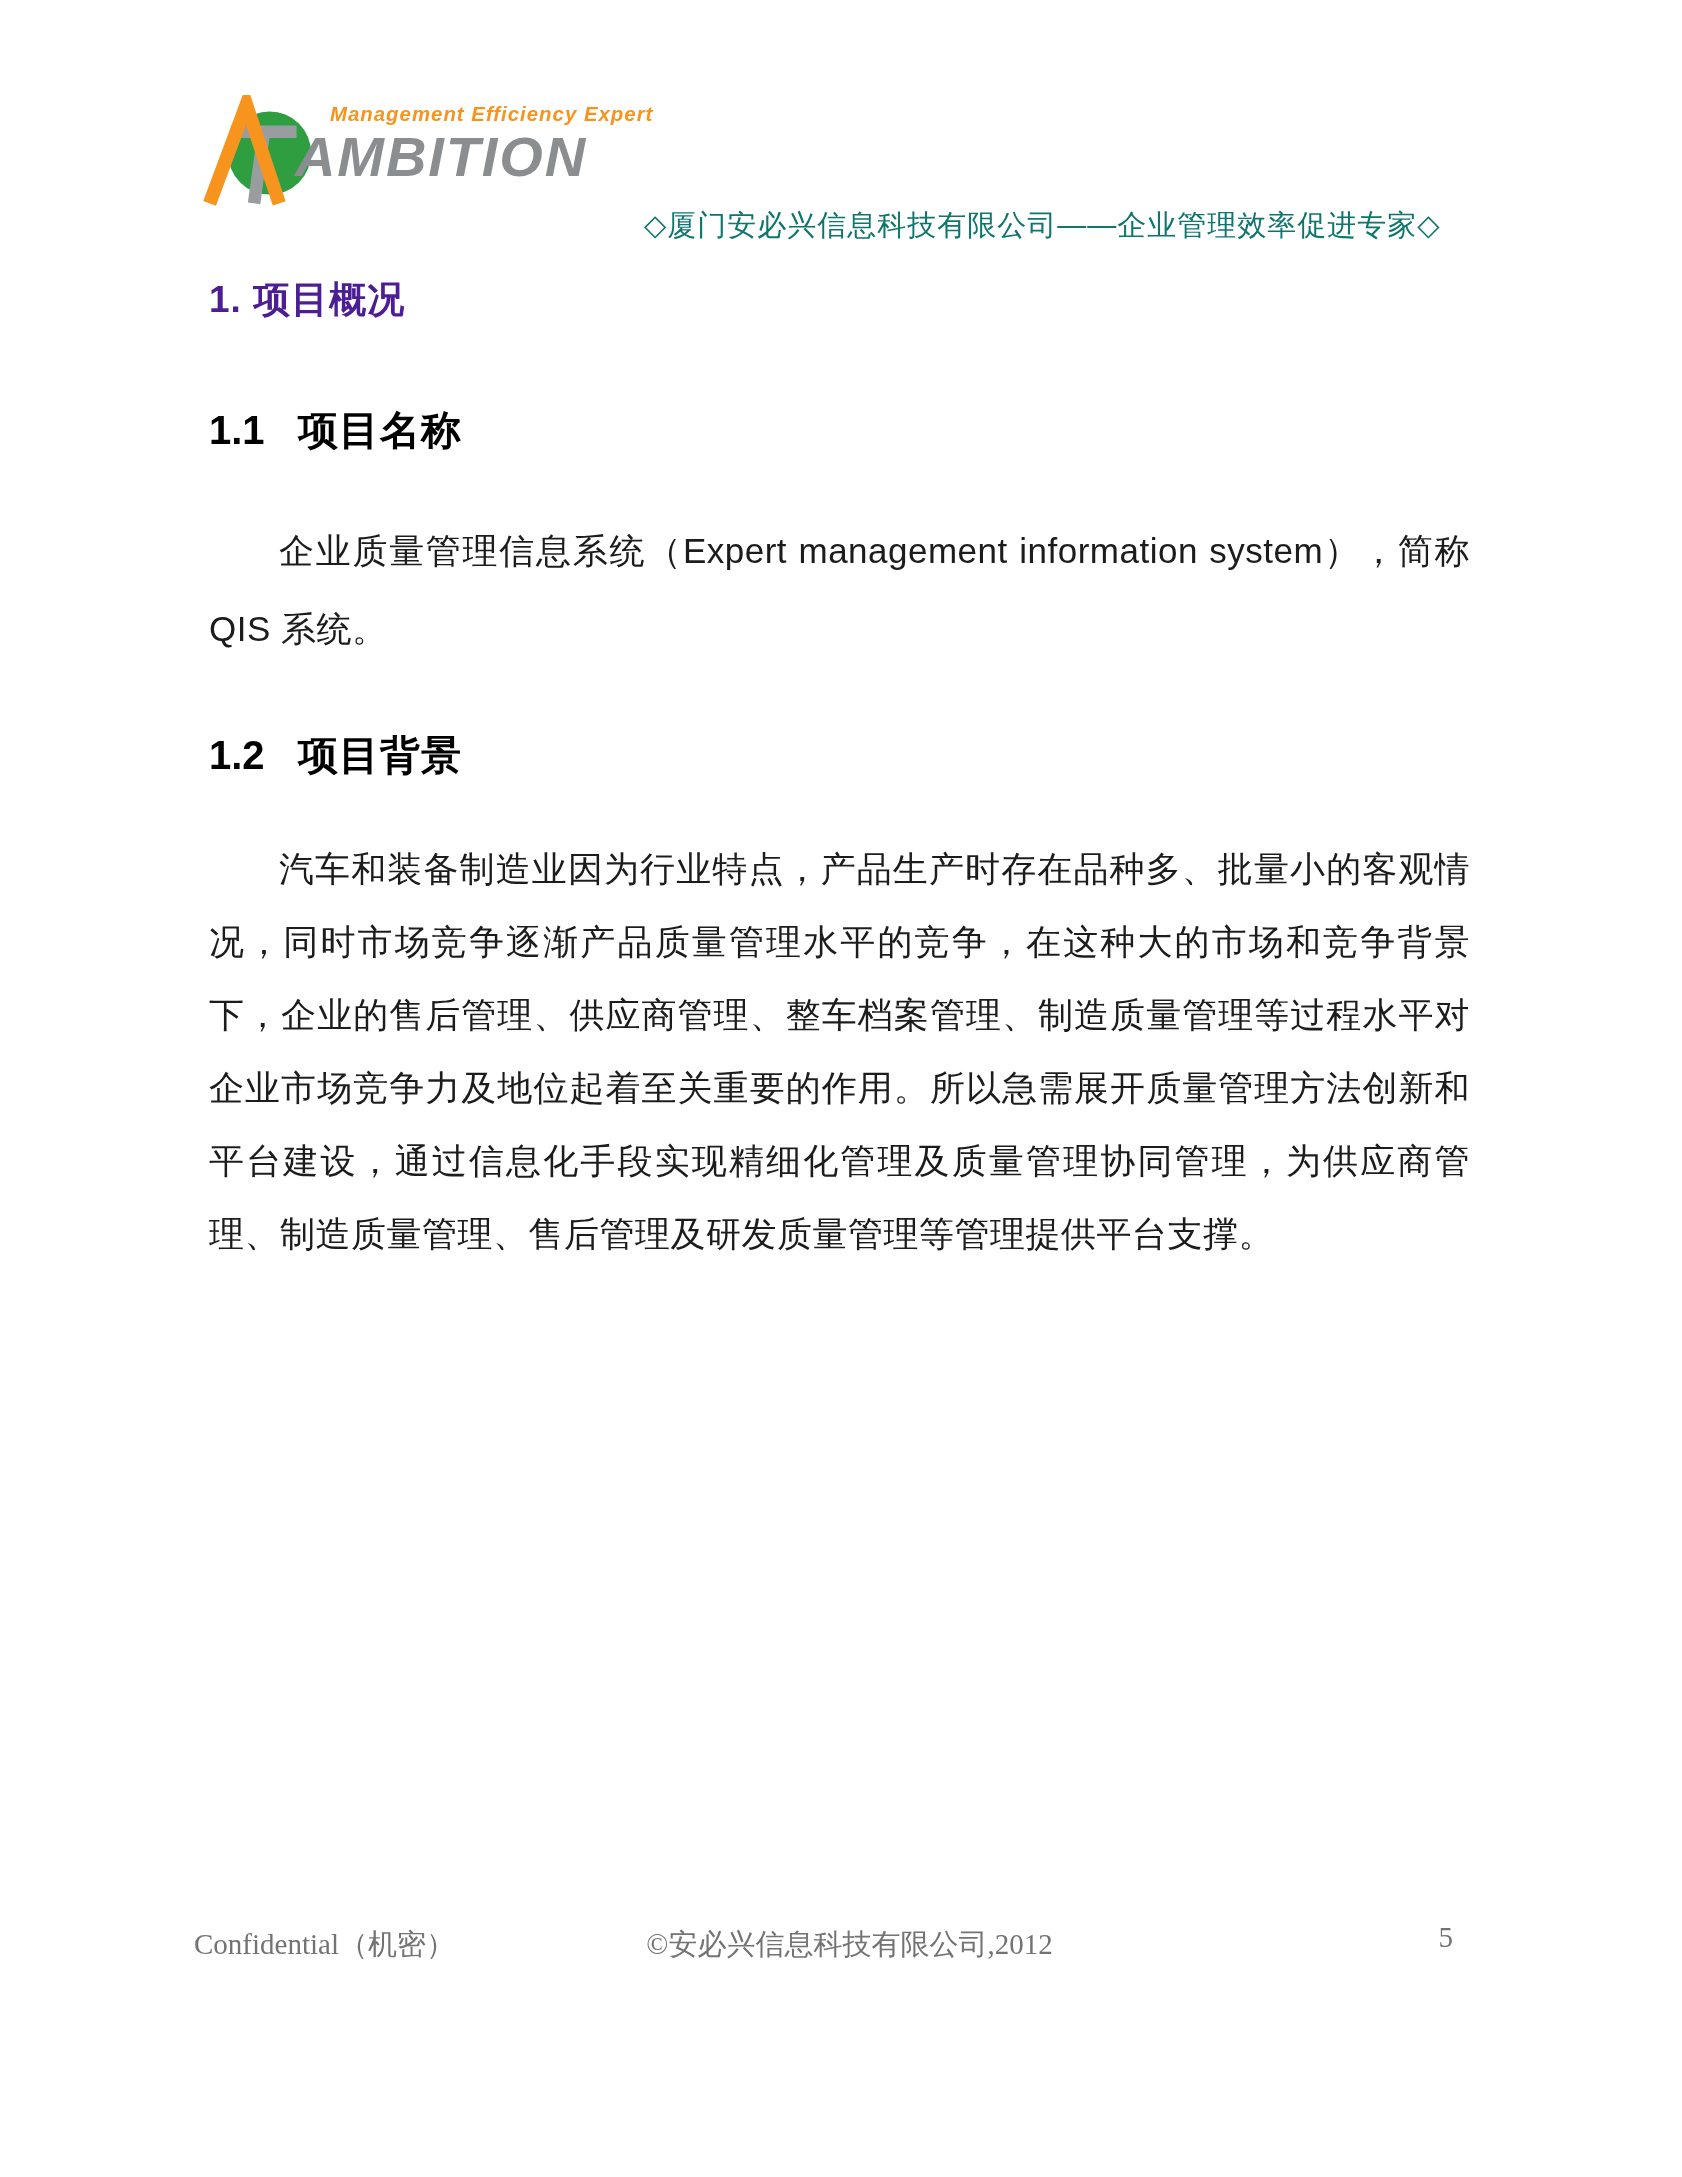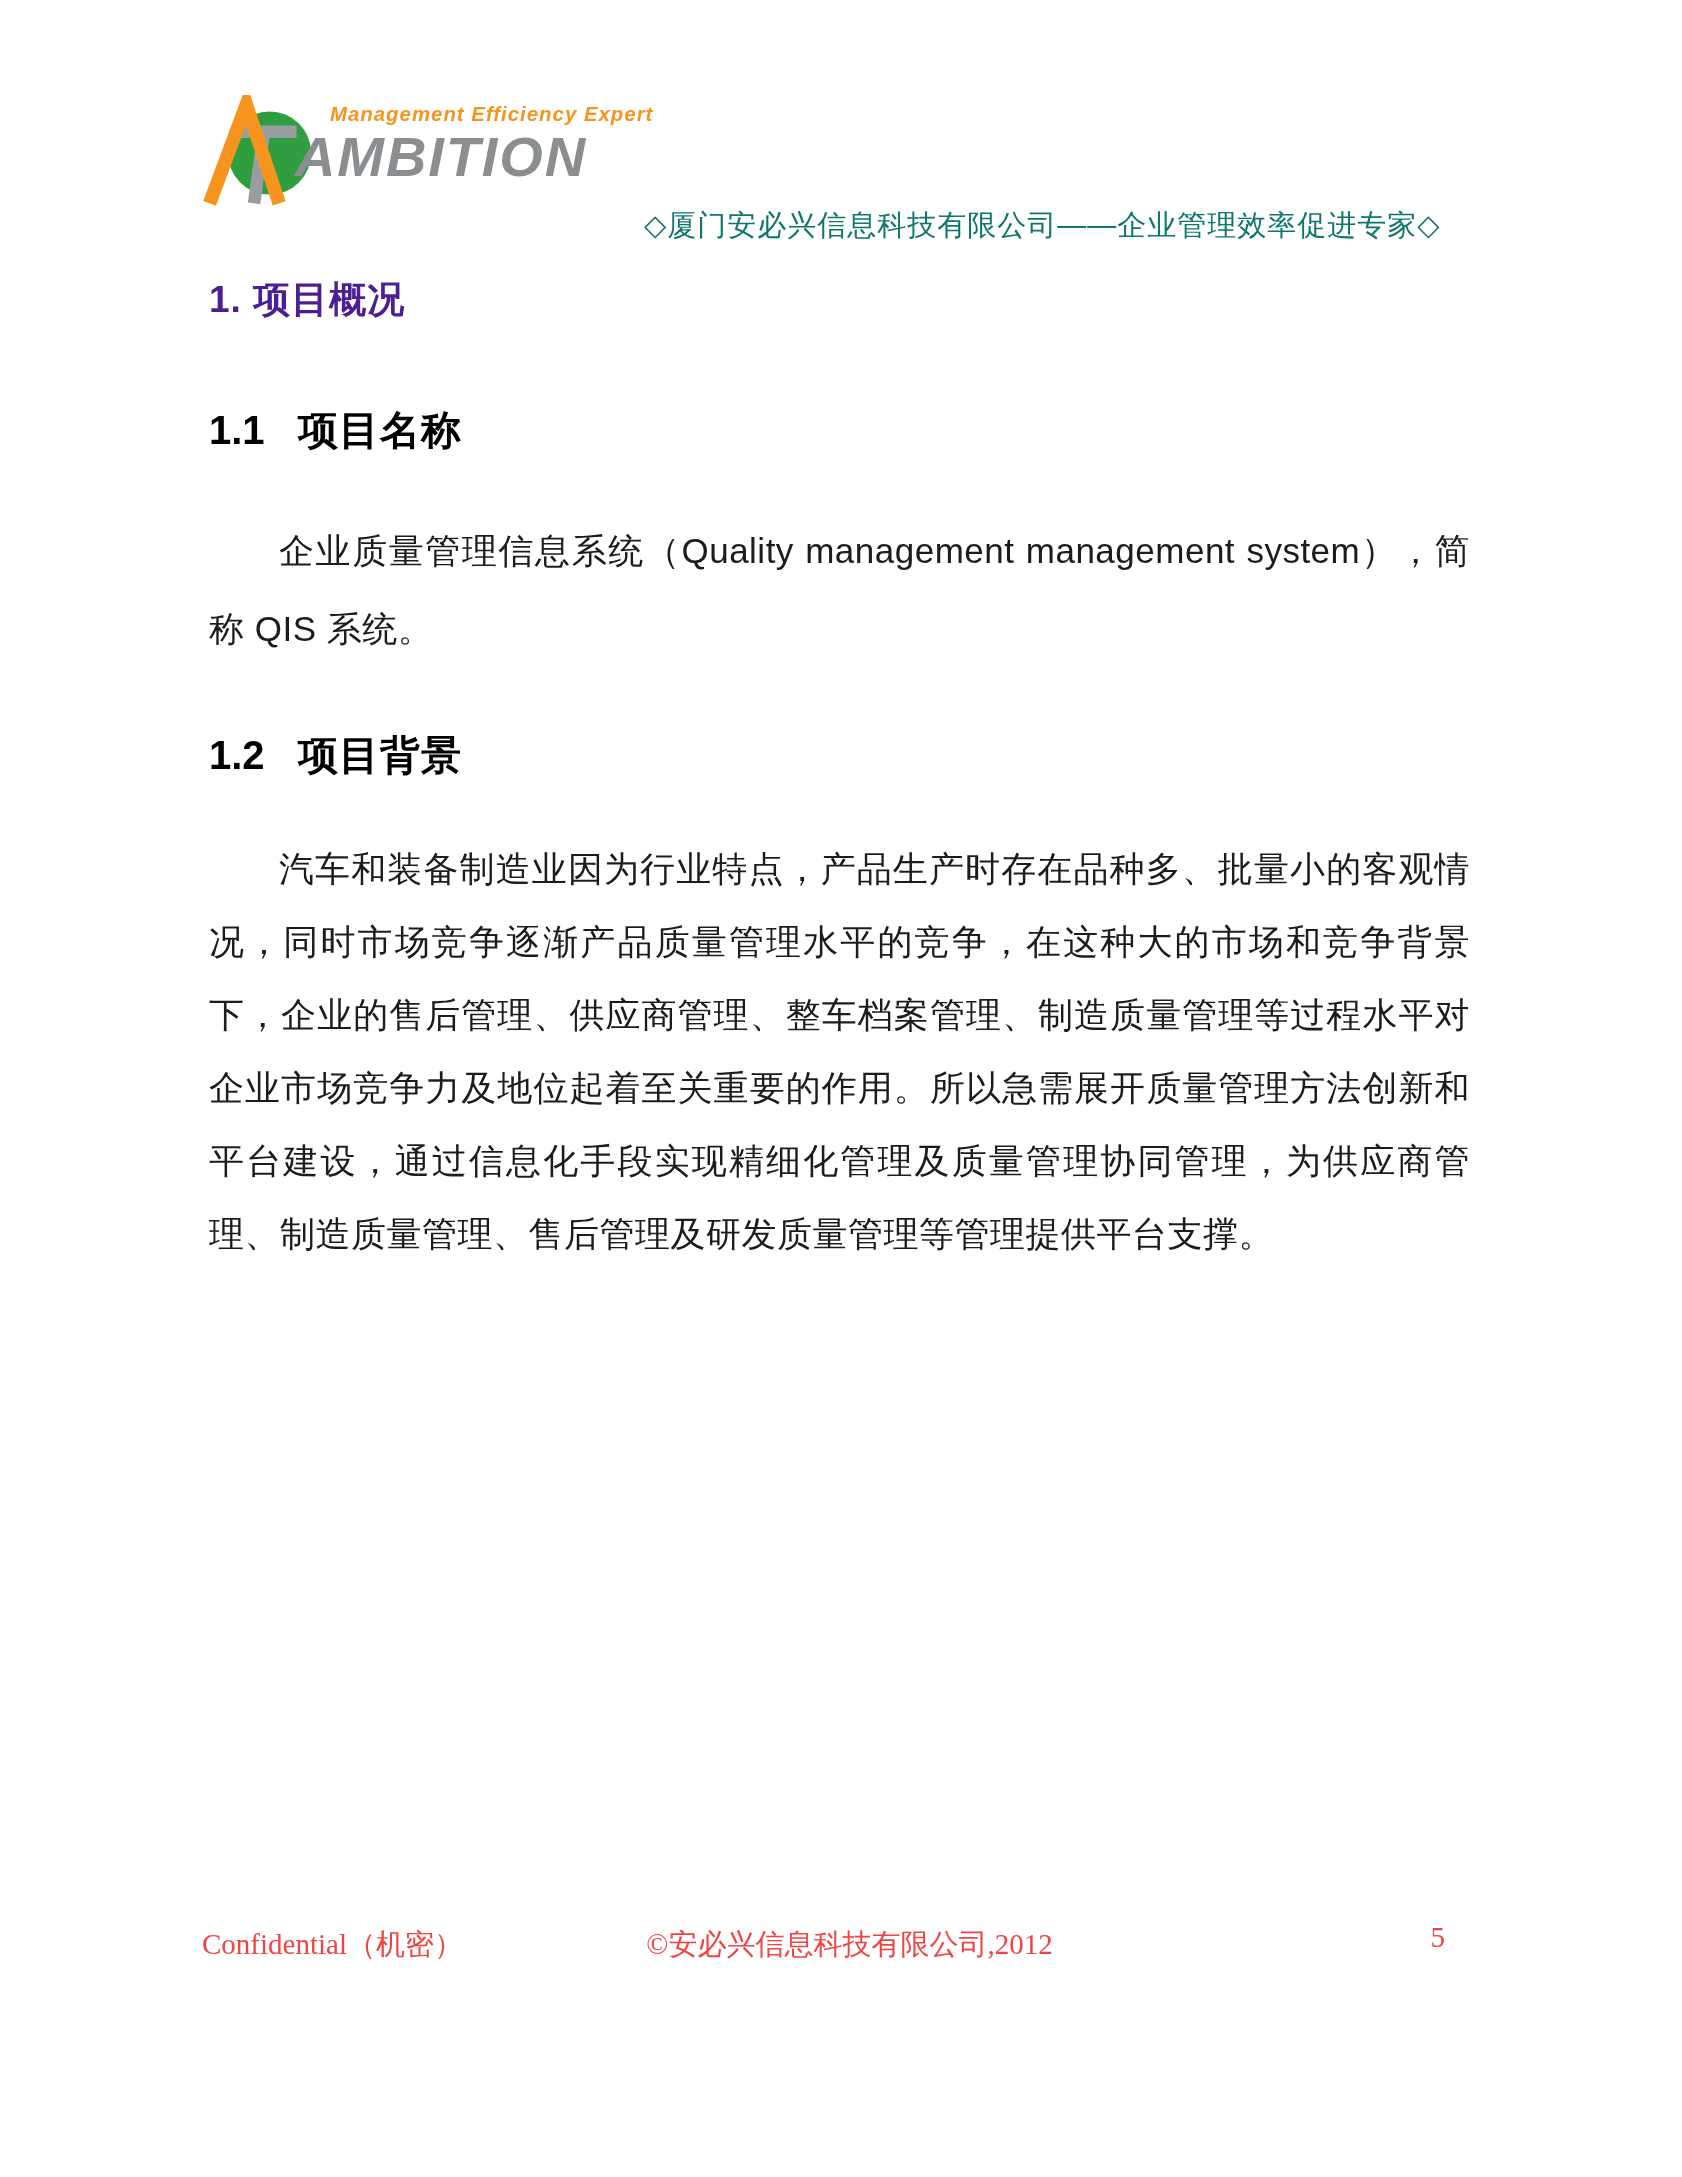--- a/index.html
+++ b/index.html
@@ -80,27 +80,26 @@
     text-indent:70px;
     color:#1c1c1c;
     letter-spacing:0.5px;
   }
   .para.bg { line-height:73px; margin-top:49px; }
   .h2.second { margin-top:60px; }
 
   
   .footer {
     position:absolute;
-    left:0; right:12px;
+    left:0; right:4px;
     top:1925px;
     height:49px;
     font-family:"Liberation Serif","DejaVu Serif",serif;
     font-size:29px;
-    color:#ef4444;
-    margin-left:8px;
+    color:#737373;
   }
   .footer-left  { position:absolute; left:194px; top:0; }
   .footer-center{ position:absolute; left:0; right:0; top:0; text-align:center;padding-left:21px; }
   .footer-right { position:absolute; right:225px; top:-3.9px; }
 </style>
 </head>
 <body>
 
 <div class="page">
 
@@ -119,21 +118,21 @@
   <div class="slogan">◇厦门安必兴信息科技有限公司——企业管理效率促进专家◇</div>
 
   <main>
 
     <div class="h1">1. 项目概况</div>
 
     <div class="h2">
       <span class="num">1.1</span><span class="ttl">项目名称</span>
     </div>
 
-    <p class="para">企业质量管理信息系统（Quality management management system），简称 QIS 系统。</p>
+    <p class="para">企业质量管理信息系统（Expert management information system），简称 QIS 系统。</p>
 
     <div class="h2 second">
       <span class="num">1.2</span><span class="ttl">项目背景</span>
     </div>
 
     <p class="para bg">汽车和装备制造业因为行业特点，产品生产时存在品种多、批量小的客观情况，同时市场竞争逐渐产品质量管理水平的竞争，在这种大的市场和竞争背景下，企业的售后管理、供应商管理、整车档案管理、制造质量管理等过程水平对企业市场竞争力及地位起着至关重要的作用。所以急需展开质量管理方法创新和平台建设，通过信息化手段实现精细化管理及质量管理协同管理，为供应商管理、制造质量管理、售后管理及研发质量管理等管理提供平台支撑。</p>
 
   </main>
 
   <div class="footer">

